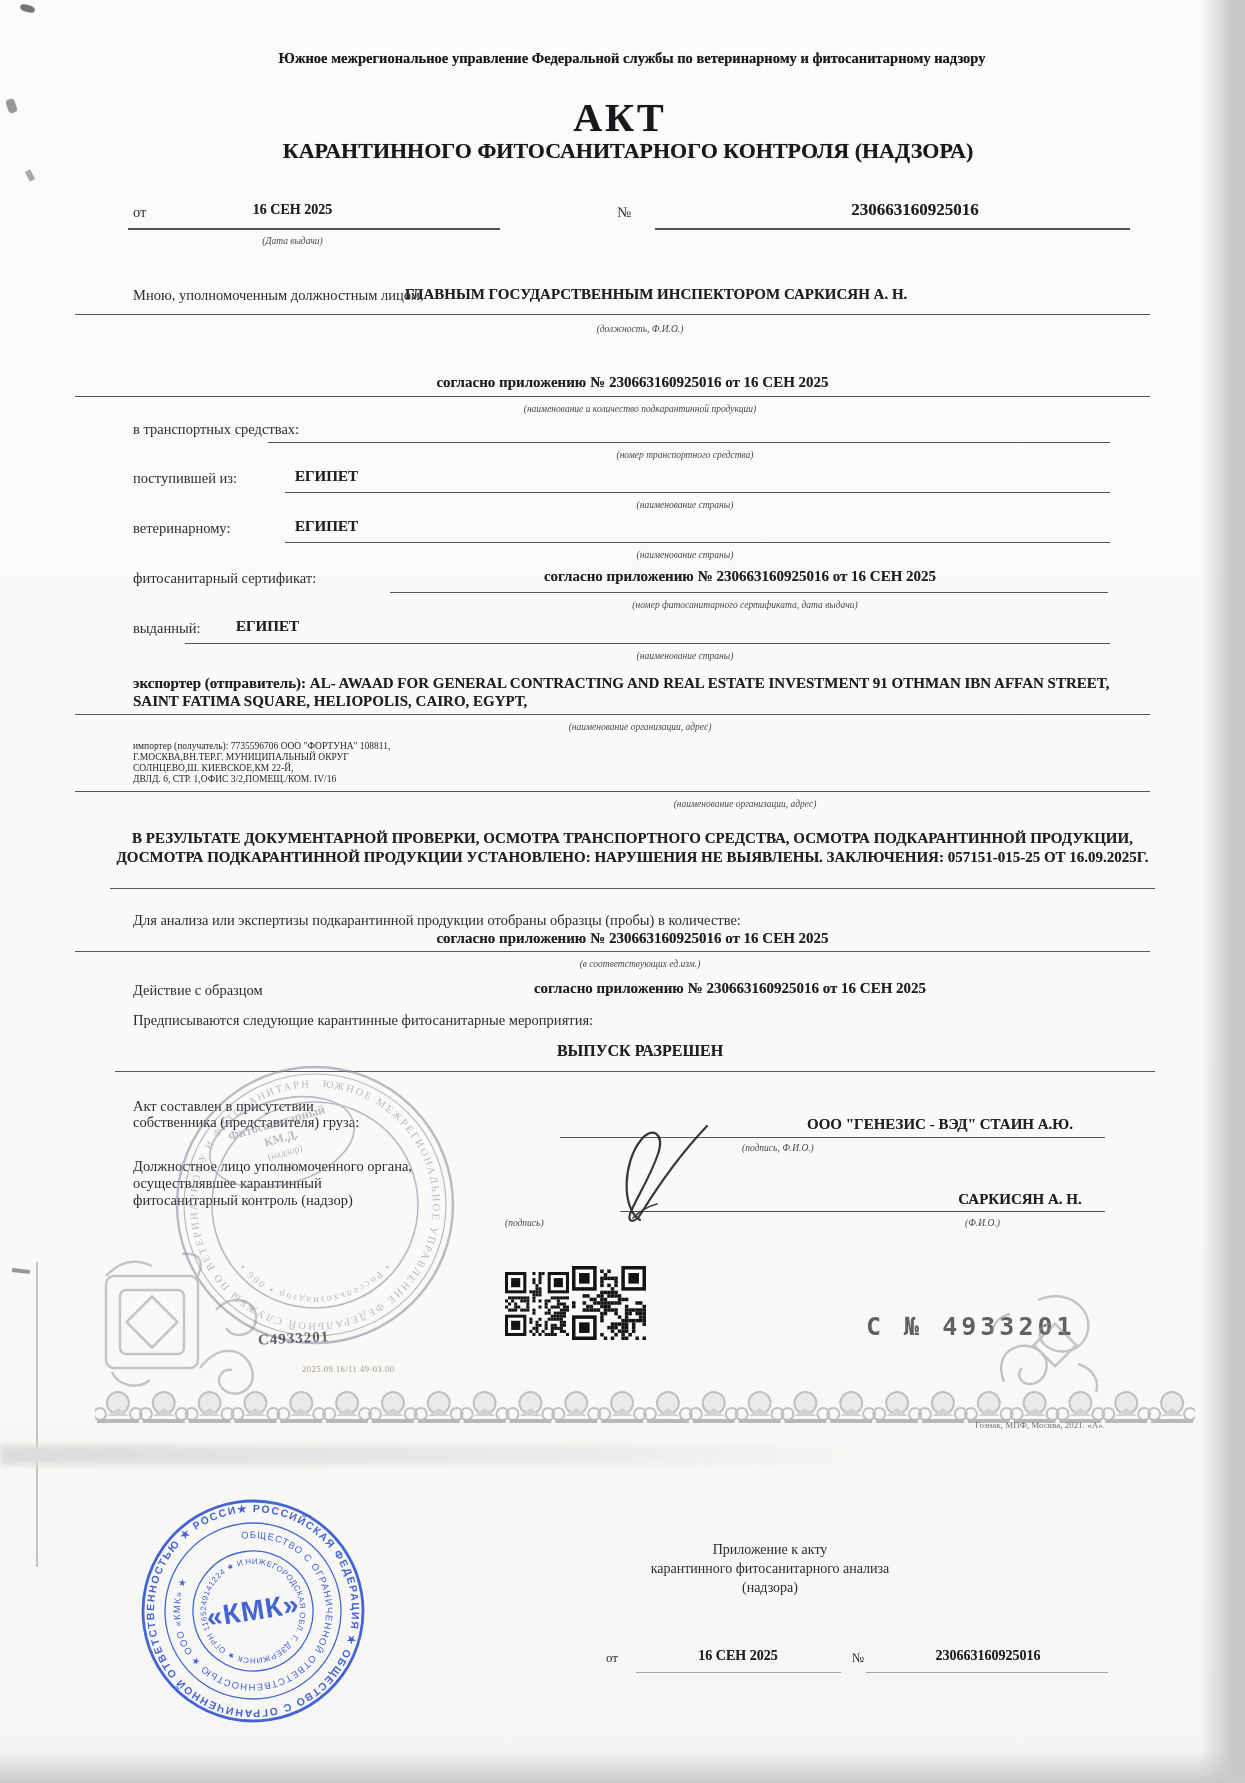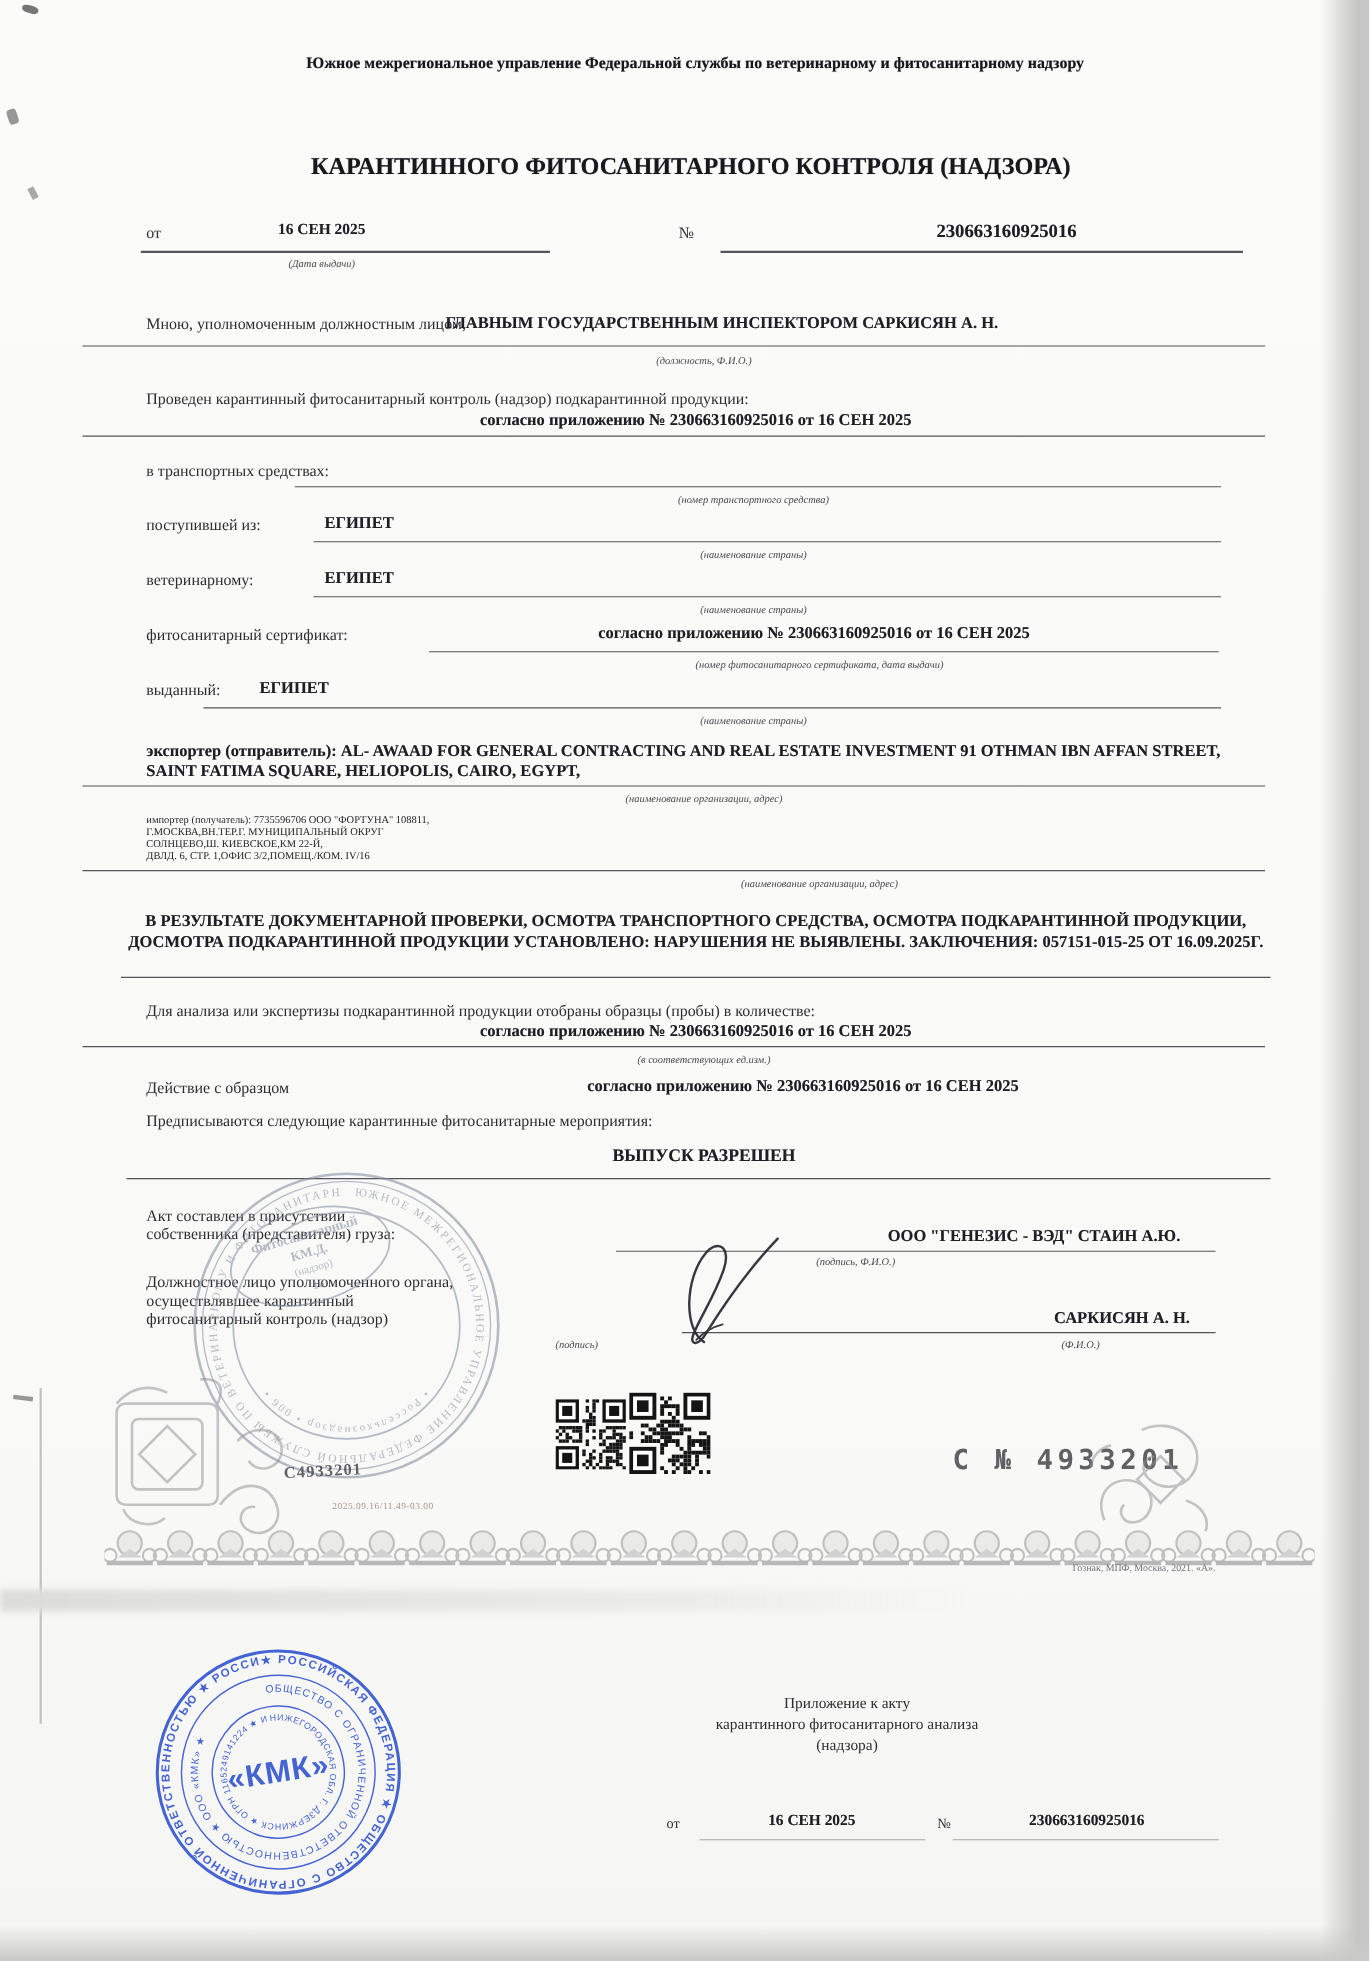--- a/index.html
+++ b/index.html
@@ -32,38 +32,39 @@
   <div style="position:absolute;left:20px;top:5px;width:15px;height:7px;background:#4a4a4a;opacity:.75;transform:rotate(16deg);border-radius:40%"></div>
   <div style="position:absolute;left:7px;top:99px;width:9px;height:14px;background:#555;opacity:.6;transform:rotate(-18deg);border-radius:30%"></div>
   <div style="position:absolute;left:27px;top:170px;width:6px;height:11px;background:#666;opacity:.55;transform:rotate(-28deg)"></div>
   <div style="position:absolute;left:12px;top:1269px;width:18px;height:4px;background:#555;opacity:.6;transform:rotate(7deg)"></div>
   <div style="position:absolute;left:36px;top:1262px;width:2px;height:305px;background:#b4b4b2;opacity:.8"></div>
   <div class="shadowband" style="left:0;top:1445px;width:880px;height:20px;background:linear-gradient(90deg,#dcdcda,#ececea 70%,rgba(236,236,234,0))"></div>
   <div style="position:absolute;left:1200px;top:0;width:45px;height:1783px;background:linear-gradient(to right,rgba(198,198,196,0),#c6c6c4 75%)"></div>
   <div style="position:absolute;left:0;top:1750px;width:1245px;height:33px;background:linear-gradient(to bottom,rgba(201,201,199,0),#c9c9c7)"></div>
 
   <div class="title ctr" style="left:132px;top:50px;width:1000px;font-size:14.5px">Южное межрегиональное управление Федеральной службы по ветеринарному и фитосанитарному надзору</div>
+  <div class="title ctr" style="left:110px;top:94px;width:1020px;font-size:40px;letter-spacing:3px">АКТ</div>
   <div class="title ctr" style="left:118px;top:138px;width:1020px;font-size:22px">КАРАНТИННОГО ФИТОСАНИТАРНОГО КОНТРОЛЯ (НАДЗОРА)</div>
 
   <span class="lab" style="left:133px;top:204px">от</span>
   <div class="val ctr" style="left:185px;top:202px;width:215px;font-size:14px">16 СЕН 2025</div>
   <div class="ul" style="left:128px;top:228px;width:372px;border-bottom-width:2.2px"></div>
   <div class="cap ctr" style="left:185px;top:236px;width:215px">(Дата выдачи)</div>
   <span class="lab" style="left:617px;top:204px">№</span>
   <div class="val ctr" style="left:700px;top:200px;width:430px;font-size:17px">230663160925016</div>
   <div class="ul" style="left:655px;top:228px;width:475px;border-bottom-width:2.2px"></div>
 
   <span class="lab" style="left:133px;top:287px">Мною, уполномоченным должностным лицом,</span>
   <span class="val" style="left:405px;top:286px">ГЛАВНЫМ ГОСУДАРСТВЕННЫМ ИНСПЕКТОРОМ САРКИСЯН А. Н.</span>
   <div class="ul" style="left:75px;top:314px;width:1075px"></div>
   <div class="cap ctr" style="left:140px;top:324px;width:1000px">(должность, Ф.И.О.)</div>
 
-  <span class="lab" style="left:133px;top:355px">Проведен карантинный фитосанитарный контроль (надзор) подкарантинной продукции:</span>
   <div class="val ctr" style="left:115px;top:374px;width:1035px">согласно приложению № 230663160925016 от 16 СЕН 2025</div>
   <div class="ul" style="left:75px;top:396px;width:1075px"></div>
+  <div class="cap ctr" style="left:140px;top:404px;width:1000px">(наименование и количество подкарантинной продукции)</div>
 
   <span class="lab" style="left:133px;top:421px">в транспортных средствах:</span>
   <div class="ul" style="left:268px;top:442px;width:842px"></div>
   <div class="cap ctr" style="left:290px;top:450px;width:790px">(номер транспортного средства)</div>
 
   <span class="lab" style="left:133px;top:470px">поступившей из:</span>
   <span class="val" style="left:295px;top:468px">ЕГИПЕТ</span>
   <div class="ul" style="left:285px;top:492px;width:825px"></div>
   <div class="cap ctr" style="left:290px;top:500px;width:790px">(наименование страны)</div>
 

